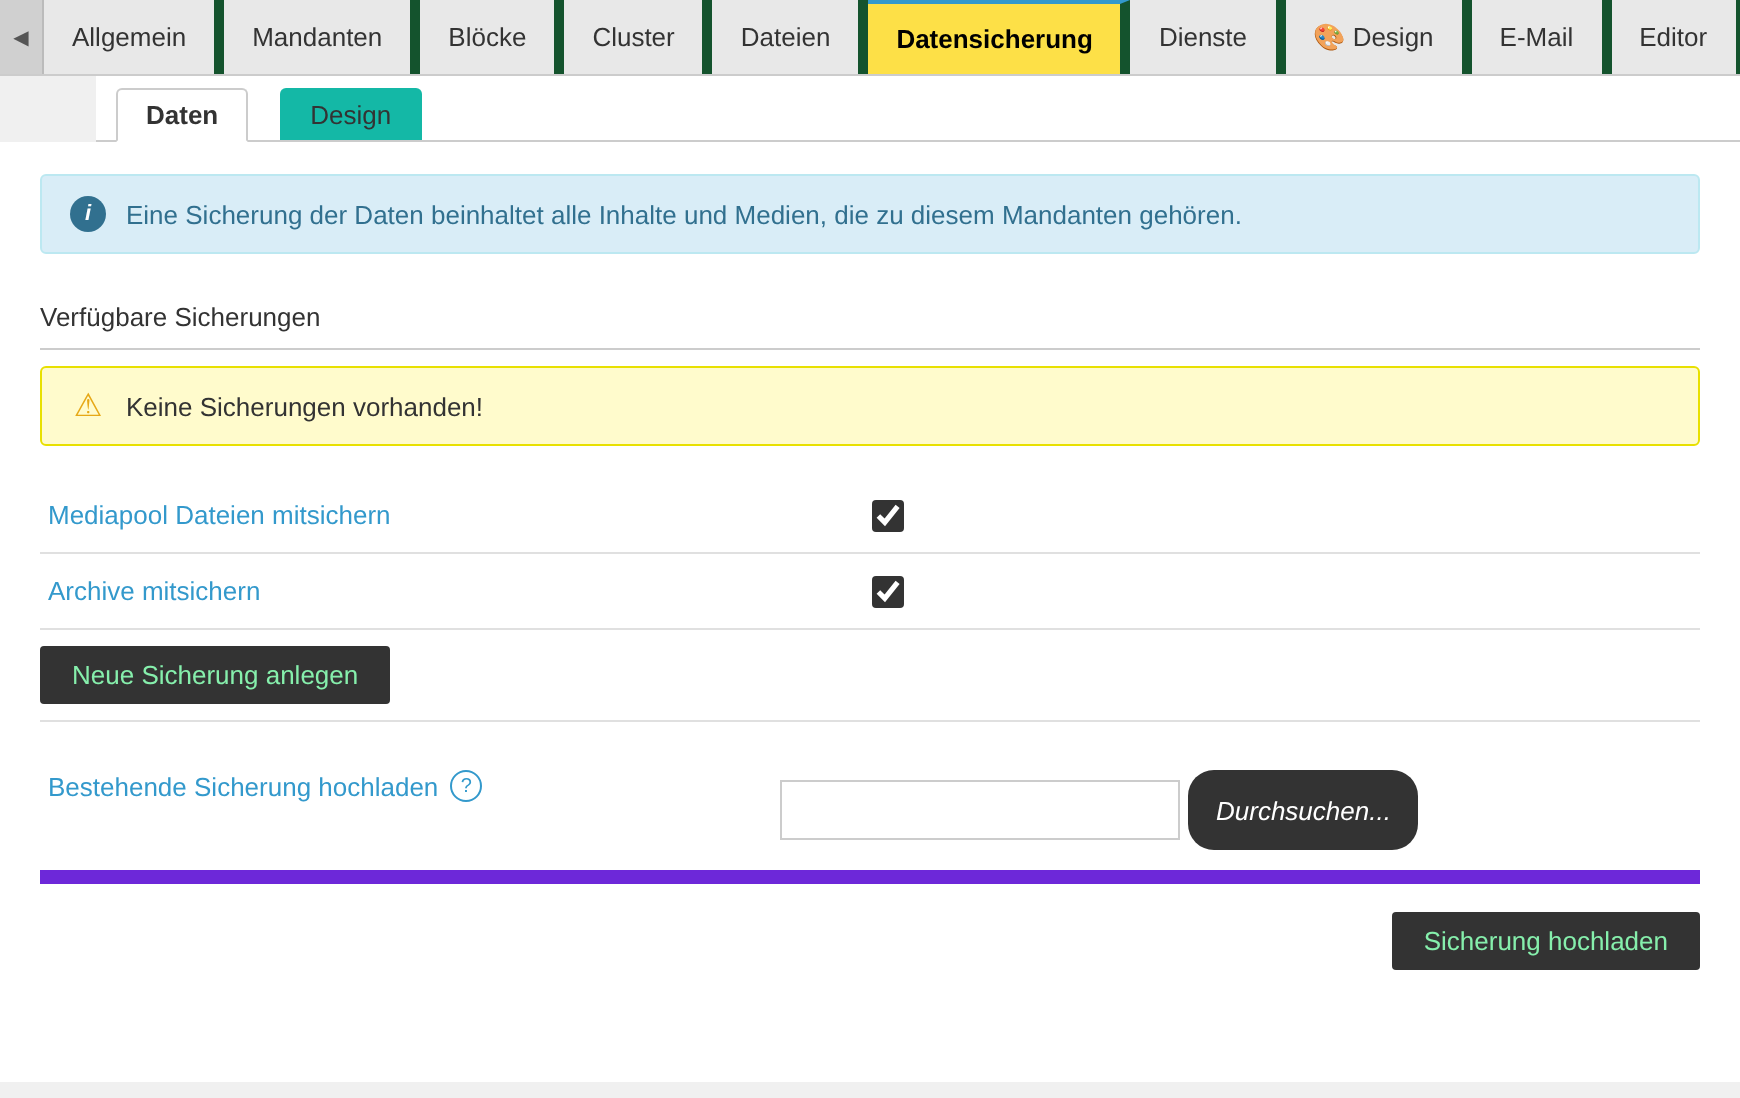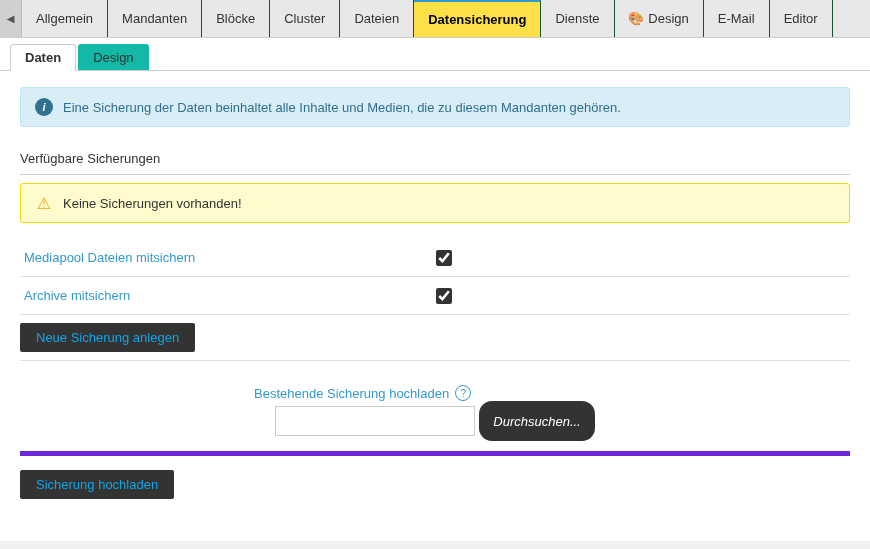--- a/index.html
+++ b/index.html
@@ -24,42 +24,43 @@
       cursor: pointer;
       font-size: 10px;
       color: #555;
       flex-shrink: 0;
     }
     .nav-tab {
       padding: 0 14px;
       display: flex;
       align-items: center;
       cursor: pointer;
-      border-right: 1px solid #14532d;
+      border-right: 5px solid #14532d;
       background: #e8e8e8;
       font-size: 13px;
       white-space: nowrap;
       color: #333;
       height: 100%;
     }
     .nav-tab.active {
       background: #fde047;
       border-top: 2px solid #3399cc;
       border-bottom: none;
       font-weight: bold;
       color: #000;
     }
 
     
     .sub-tabs {
       display: flex;
       background: #fff;
       border-bottom: 1px solid #ccc;
       padding: 6px 4px 0 10px;
-      gap: 2px;
+      gap: 16px;
+      margin-left: 48px;
     }
     .sub-tab {
       padding: 5px 14px;
       cursor: pointer;
       border: 1px solid transparent;
       border-bottom: none;
       font-size: 13px;
       background: #14b8a6;
       border-radius: 3px 3px 0 0;
       color: #333;
@@ -165,35 +166,34 @@
     .checkbox-input {
       width: 16px;
       height: 16px;
       cursor: pointer;
       accent-color: #333;
     }
 
     
     .btn-dark {
       background: #333;
-      color: #0ea5e9;
+      color: #86efac;
       border: none;
       padding: 7px 16px;
       font-size: 13px;
       cursor: pointer;
       border-radius: 2px;
     }
 
     
     .upload-row {
       display: flex;
-      align-items: center;
+      align-items: flex-start;
       padding: 10px 0;
-      border-bottom: 5px solid #6d28d9;
-      flex-direction: column;
+      border-bottom: 7px solid #6d28d9;
     }
     .upload-label {
       width: 370px;
       font-size: 13px;
       color: #3399cc;
       flex-shrink: 0;
       padding-left: 4px;
       display: flex;
       align-items: center;
       gap: 6px;
@@ -227,21 +227,21 @@
       border-radius: 13px;
       margin-left: 4px;
       height: 40px;
       font-style: italic;
     }
 
     
     .upload-btn-row {
       padding: 14px 0 0 0;
       display: flex;
-      justify-content: flex-start;
+      justify-content: flex-end;
     }
 
     .spacer { height: 14px; }
   </style>
 </head>
 <body>
 
 <div class="top-nav">
   <div class="nav-arrow">◀</div>
   <div class="nav-tab">Allgemein</div>

